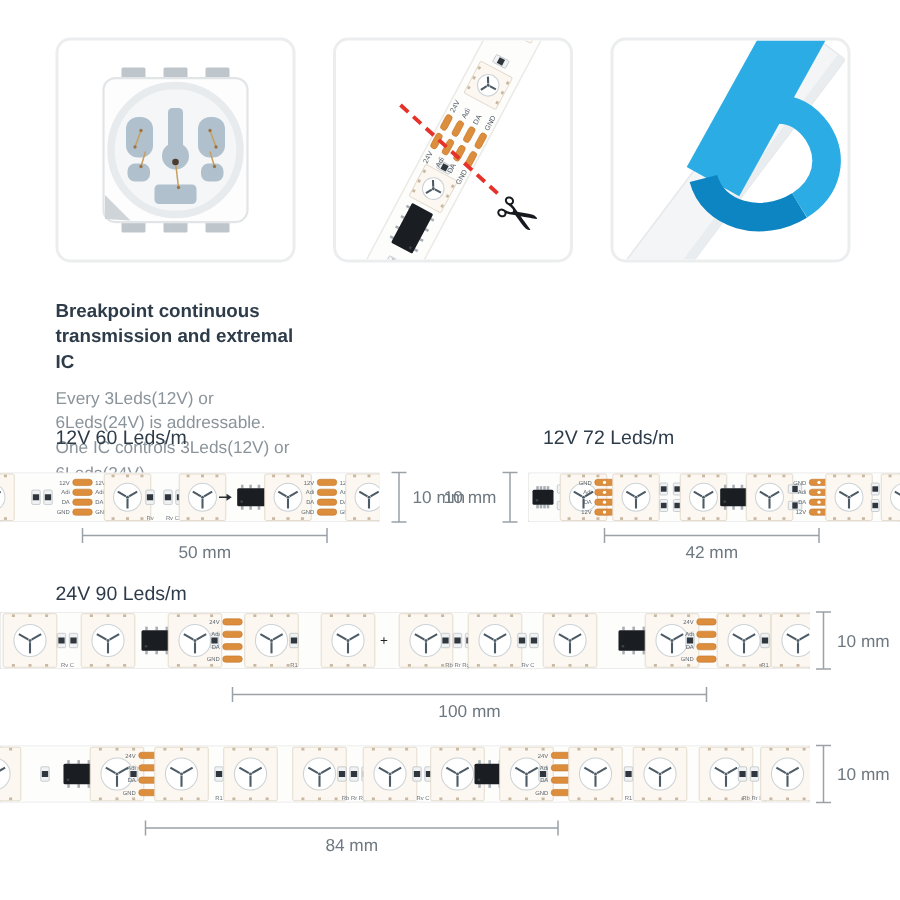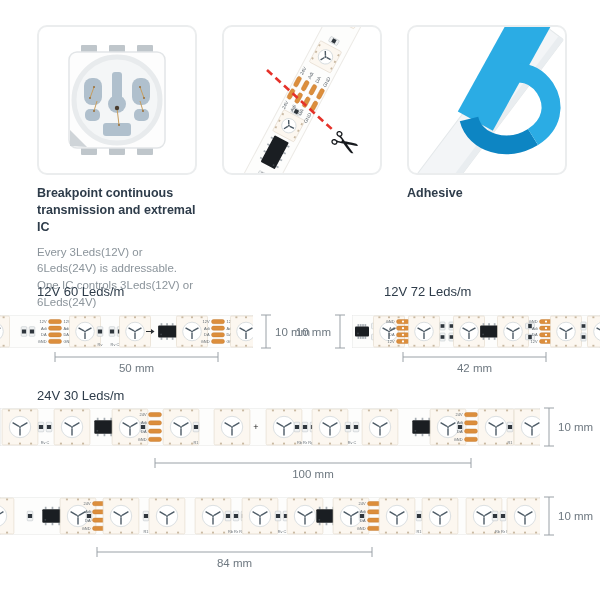--- a/index.html
+++ b/index.html
@@ -2,21 +2,21 @@
 <html><head>
 <meta charset="utf-8">
 <style>
   html,body{margin:0;padding:0;background:#fff;}
   #page{position:relative;width:600px;height:600px;background:#fff;overflow:hidden;
         font-family:"Liberation Sans",sans-serif;}
   .features{display:flex;gap:25px;padding-top:25px;margin-left:37px;}
   .feature{width:160px;}
   .panel-img{width:156px;height:146px;border:2px solid #ebedee;border-radius:10px;
              overflow:hidden;background:#fff;}
-  .feature h3{font-size:12.5px;font-weight:bold;color:#2e3c4a;margin:10px 0 0;line-height:1.35;}
+  .feature h3{font-size:12.5px;font-weight:bold;color:#2e3c4a;margin:24px 0 0;line-height:1.35;}
   .feature p{font-size:11.5px;color:#8b949b;margin:8px 0 0;line-height:1.45;}
   .strip-title{position:absolute;font-size:13px;font-weight:normal;color:#2e3c4a;}
   .strip-row{position:absolute;left:0;font-family:"Liberation Sans",sans-serif;}
   svg{font-family:"Liberation Sans",sans-serif;display:block;}
 </style>
 </head>
 <body>
 
 <div id="page">
 
@@ -168,27 +168,26 @@
             <rect x="-25" y="-2" width="210" height="36" rx="2" fill="#f3f5f7" stroke="#e4e8ea" stroke-width="1"></rect>
             <rect x="-25" y="28" width="210" height="6" fill="#e9edf0"></rect>
           </g>
           <g transform="translate(124,-10) rotate(119)">
             <rect x="-6" y="-20" width="125" height="40" fill="#2bace4"></rect>
           </g>
           <path d="M 60,92 C 66,116 98,126 124,110" fill="none" stroke="#0d85c3" stroke-width="19"></path>
           <path d="M 124,110 C 143,98 147,78 136,61 C 129,51 120,46 110,46" fill="none" stroke="#2bace4" stroke-width="19"></path>
         </svg>
       </div>
-      <h3>Adhesive</h3>
     </div>
   </div>
 
   <div class="strip-title" style="left:37px;top:284px">12V 60 Leds/m</div>
-  <div class="strip-title" style="left:384px;top:284px">12V 72 Leds/m</div>
-  <div class="strip-title" style="left:37px;top:388px">24V 30 Leds/m</div>
+  <div class="strip-title" style="left:362px;top:284px">12V 72 Leds/m</div>
+  <div class="strip-title" style="left:37px;top:388px">24V 90 Leds/m</div>
   <div class="strip-title" style="left:37px;top:498px">24V 72 Leds/m</div>
 
   <svg id="row0" class="strip-row" style="top:308px" width="600" height="80" viewBox="0 0 600 80">
       <g>
         <g clip-path="url(#clip-s1)">
           <rect x="0" y="7" width="253" height="33" rx="1.5" fill="#fdfdfc" stroke="#e6e7e6" stroke-width="1"></rect>
           <rect x="-21.509999999999998" y="7.99" width="31.02" height="31.02" rx="1.2" fill="#fcf7f0" stroke="#e2d8ca" stroke-width="0.6"></rect>
           <rect x="-16.6162" y="8.39" width="2" height="1.8" fill="#c9b9a2"></rect>
           <rect x="-7" y="8.39" width="2" height="1.8" fill="#c9b9a2"></rect>
           <rect x="2.616199999999999" y="8.39" width="2" height="1.8" fill="#c9b9a2"></rect>

